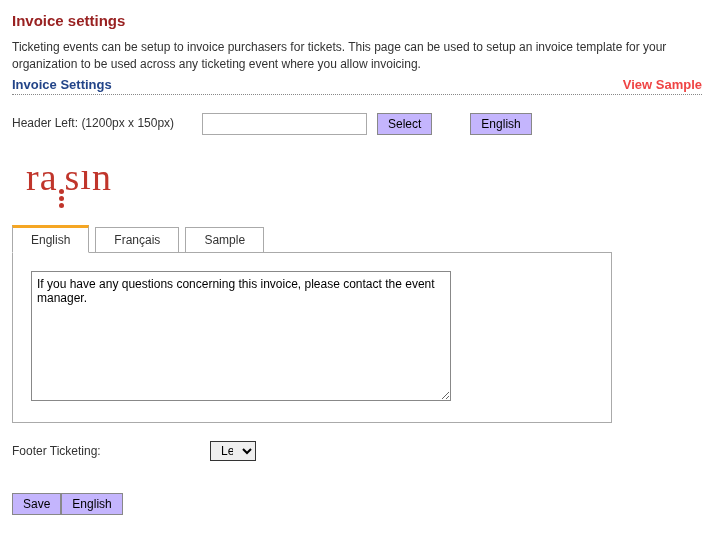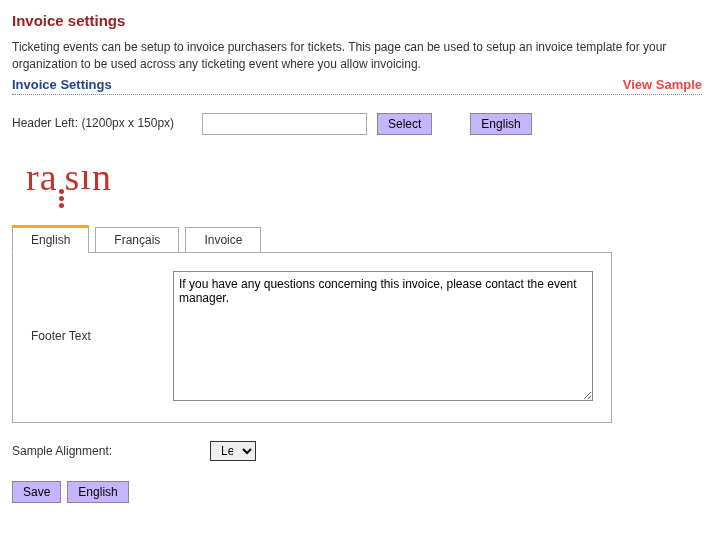--- a/index.html
+++ b/index.html
@@ -140,23 +140,23 @@
     }
     .alignment-row .lbl { width: 198px; }
     select.align-select {
       border: 1px solid #333;
       font-size: 12px;
       padding: 1px 6px;
       width: 46px;
       height: 20px;
     }
     .button-row {
-      margin-top: 20px;
-      display: flex;
-      gap: 6px;
+      margin-top: 32px;
+      display: flex;
+      gap: 0;
     }
   </style>
 </head>
 <body>
 
 <h1 class="page-title">Invoice settings</h1>
 
 <p class="intro">Ticketing events can be setup to invoice purchasers for tickets. This page can be used to setup an invoice template for your organization to be used across any ticketing event where you allow invoicing.</p>
 
 <div class="section-bar">
@@ -176,32 +176,31 @@
   <span class="logo-text">ra<span class="dots-col">
         <span></span>
         <span></span>
         <span></span>
       </span>s<span style="position:relative;top:-1px;">ı</span>n</span>
 </div>
 
 <div class="tabs">
   <div class="tab active">English</div>
   <div class="tab">Français</div>
-  <div class="tab">Invoice</div>
+  <div class="tab">Sample</div>
 </div>
 
 <div class="tab-panel">
-  <div class="field-lbl">Footer Text</div>
   <div class="footer-text-col">
     <textarea class="footer-text" style="">If you have any questions concerning this invoice, please contact the event manager.</textarea>
   </div>
 </div>
 
 <div class="alignment-row">
-  <div class="lbl">Sample Alignment:</div>
+  <div class="lbl">Footer Ticketing:</div>
   <select class="align-select">
     <option>Left</option>
   </select>
 </div>
 
 <div class="button-row">
   <button class="btn">Save</button>
   <button class="btn">English</button>
 </div>
 

